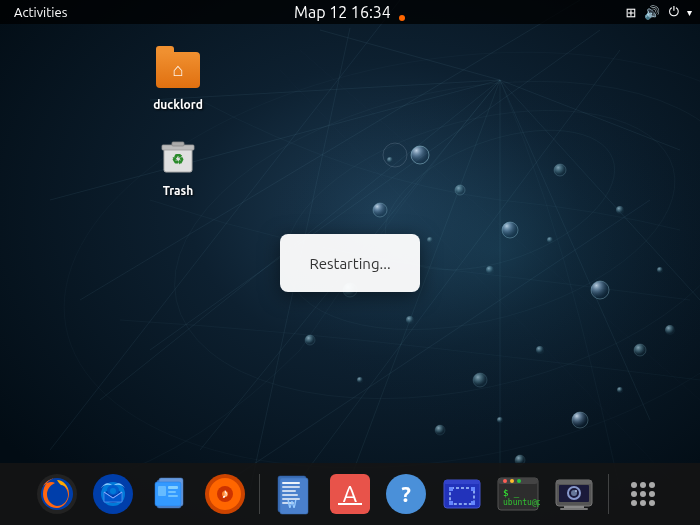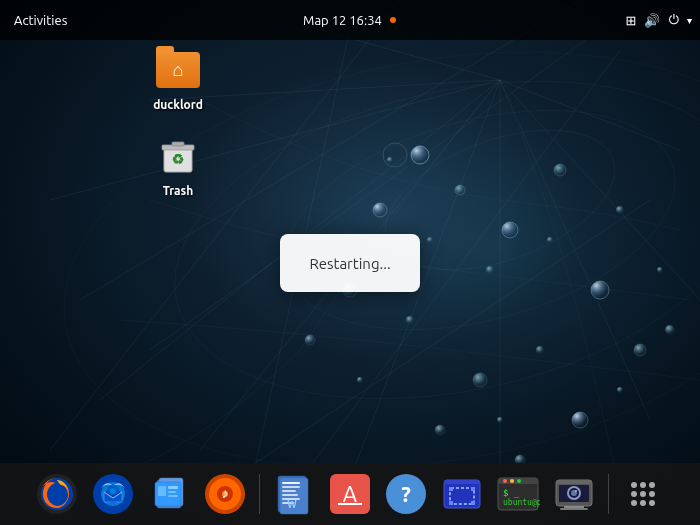--- a/index.html
+++ b/index.html
@@ -20,37 +20,37 @@
       background: radial-gradient(ellipse at 60% 40%, #1a3a4a 0%, #0d1f2d 30%, #050e15 70%),
                   radial-gradient(ellipse at 30% 60%, #1e3a50 0%, transparent 60%);
       background-color: #0a1a25;
       overflow: hidden;
     }
 
     
     #topbar {
       position: absolute;
       top: 0; left: 0; right: 0;
-      height: 40px;
+      height: 24px;
       background: rgba(0,0,0,0.75);
       display: flex;
       align-items: center;
       padding: 0 8px;
       z-index: 100;
       color: #ffffff;
       font-size: 13px;
     }
 
     #topbar-center {
       flex: 1;
       display: flex;
       justify-content: center;
-      align-items: center;
+      align-items: flex-end;
       gap: 6px;
-      font-size: 13px;
+      font-size: 16px;
       color: #fff;
     }
 
     #topbar-right {
       display: flex;
       align-items: center;
       gap: 8px;
       font-size: 13px;
       color: #fff;
     }

